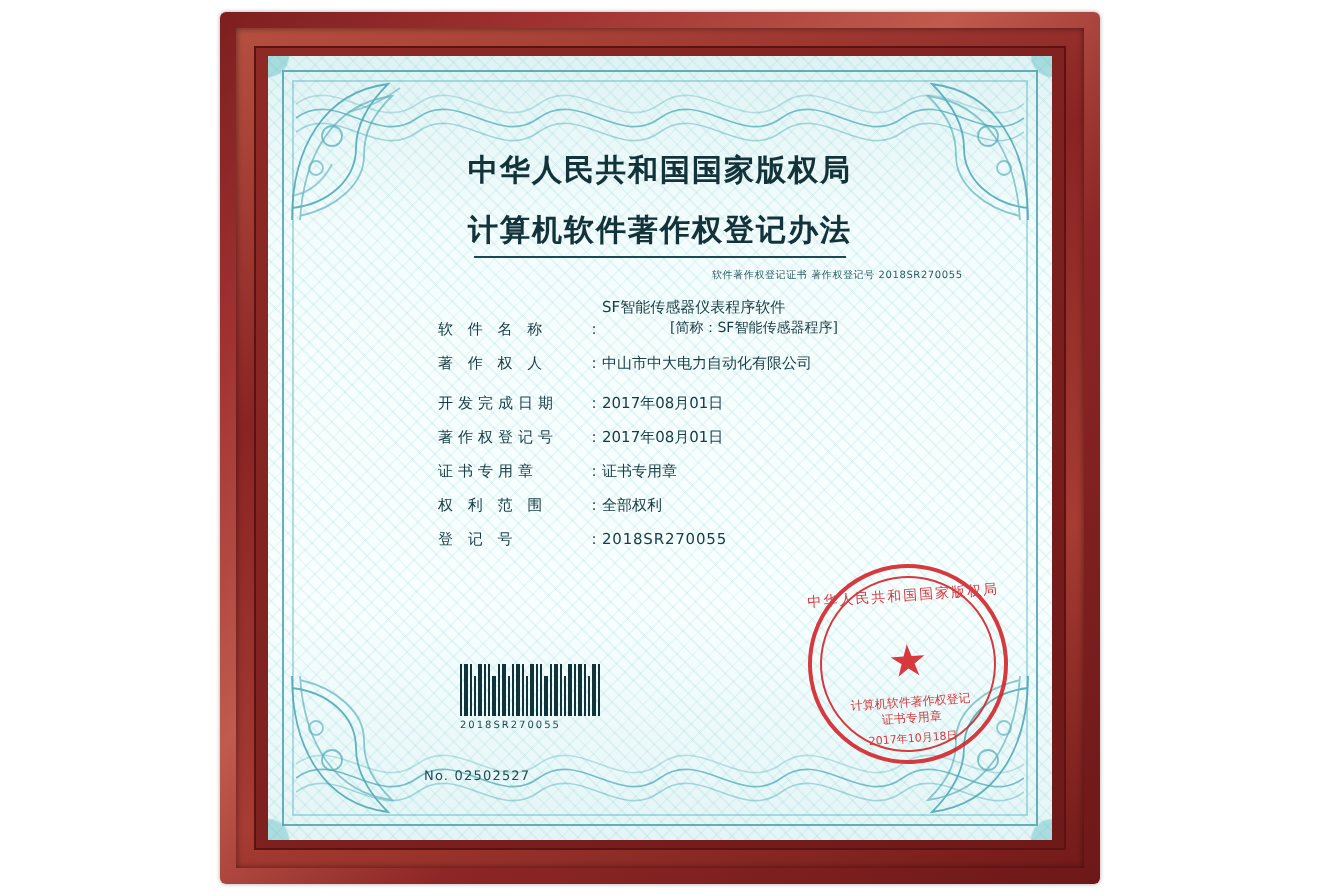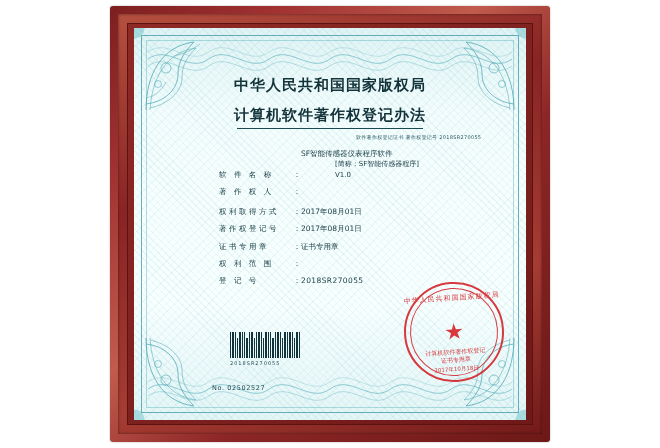--- a/index.html
+++ b/index.html
@@ -373,50 +373,51 @@
       <div class="tiny-note">软件著作权登记证书 著作权登记号 2018SR270055</div>
 
       <div class="fields">
 
         <div class="field-row">
           <span class="field-label">软 件 名 称</span>
           <span class="field-colon">:</span>
           <span class="field-value">
             <span>SF智能传感器仪表程序软件</span>
             <span class="sub">[简称：SF智能传感器程序]</span>
-            <span class="sub">V1.0</span>
           </span>
         </div>
 
         <div class="field-row">
           <span class="field-label">著 作 权 人</span>
           <span class="field-colon">:</span>
+          <span class="field-value">中山市中大电力自动化有限公司</span>
         </div>
 
         <div class="field-row" style="margin-top:10px;">
-          <span class="field-label">权利取得方式</span>
+          <span class="field-label">开发完成日期</span>
           <span class="field-colon">:</span>
           <span class="field-value">2017年08月01日</span>
         </div>
 
         <div class="field-row">
           <span class="field-label">著作权登记号</span>
           <span class="field-colon">:</span>
           <span class="field-value">2017年08月01日</span>
         </div>
 
         <div class="field-row">
           <span class="field-label">证书专用章</span>
           <span class="field-colon">:</span>
           <span class="field-value">证书专用章</span>
         </div>
 
         <div class="field-row">
           <span class="field-label">权 利 范 围</span>
           <span class="field-colon">:</span>
+          <span class="field-value">全部权利</span>
         </div>
 
         <div class="field-row reg-no-row">
           <span class="field-label">登 记 号</span>
           <span class="field-colon">:</span>
           <span class="field-value">2018SR270055</span>
         </div>
 
       </div>
 

